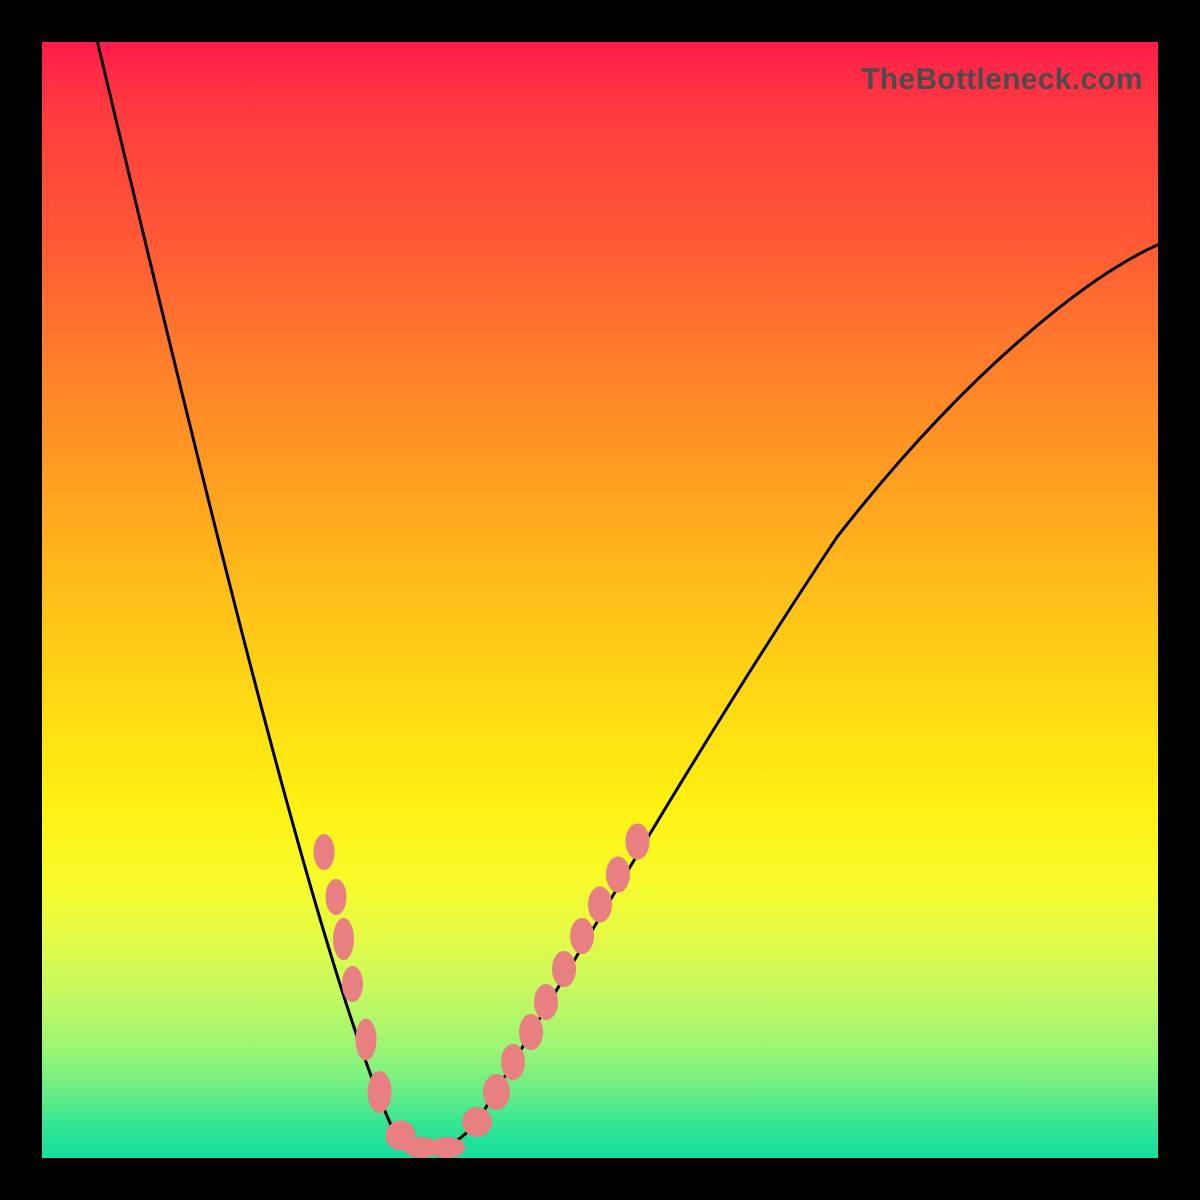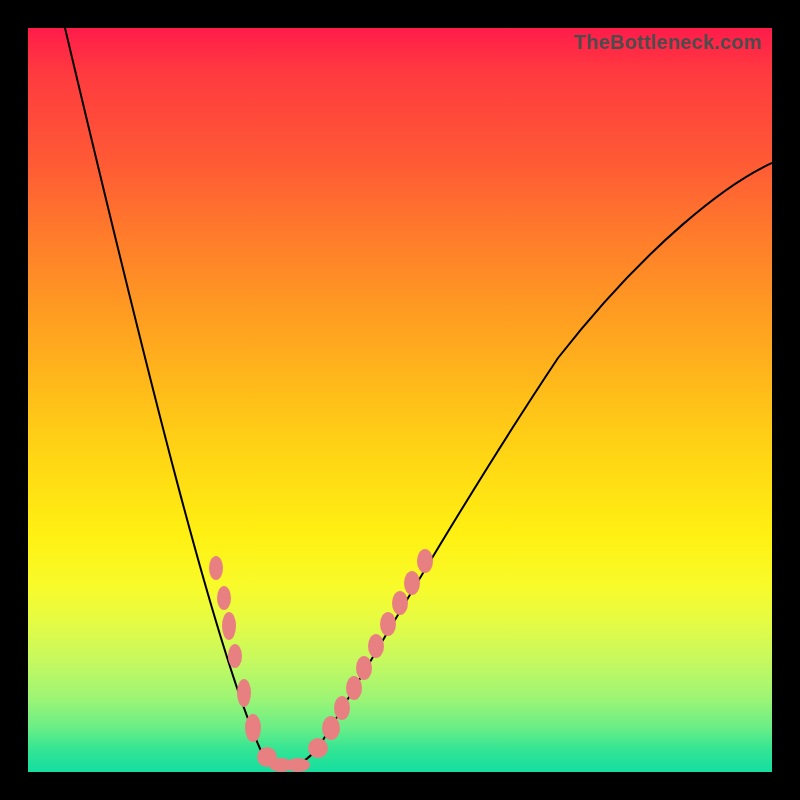--- a/index.html
+++ b/index.html
@@ -40,21 +40,21 @@
       #e4fb45 80%,
       #c6f95f 85%,
       #9ef574 90%,
       #6aee86 94%,
       #33e594 97%,
       #14dea0 100%
     );
   }
   .watermark {
     position: absolute;
-    top: 4px;
+    top: 15px;
     right: 10px;
     font: 600 20px/1 Arial, Helvetica, sans-serif;
     color: #4c4c4c;
     letter-spacing: 0.2px;
     user-select: none;
   }
   svg.curve {
     position: absolute;
     inset: 0;
   }

